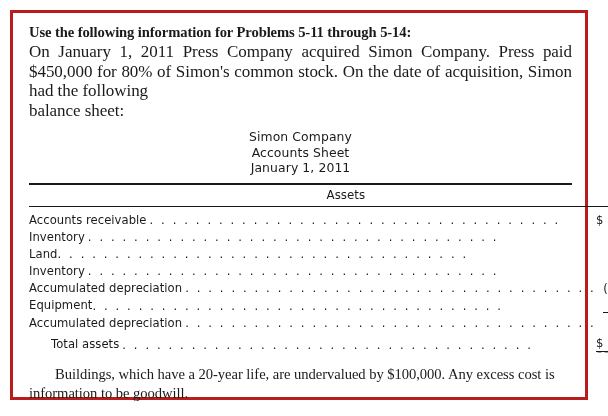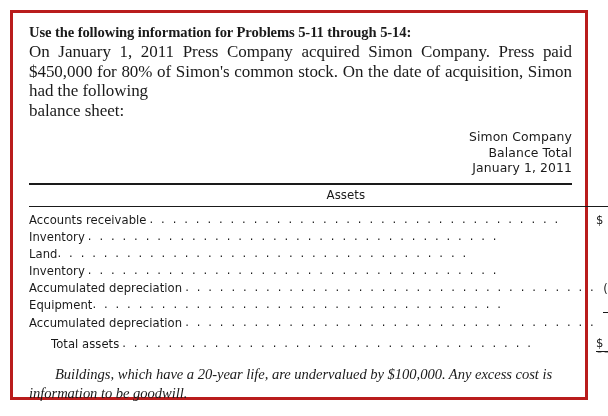--- a/index.html
+++ b/index.html
@@ -50,21 +50,21 @@
     letter-spacing: -0.05px;
     margin-top: 0px;
   }
   .intro-body .l3 { white-space: nowrap; }
 
   
   .stmt-head {
     font-family: "DejaVu Sans", "Liberation Sans", sans-serif;
     font-size: 12.4px;
     line-height: 15.6px;
-    text-align: right;
+    text-align: center;
     margin-top: 9px;
     letter-spacing: 0.1px;
   }
   .stmt-head div { white-space: nowrap; }
 
   
   .rule-thick {
     border-top: 2.6px solid #1a1a1a;
     margin-top: 7px;
   }
@@ -96,21 +96,21 @@
   .c-llabel { width: 150px; }
   .c-lcur   { width: 18px;  text-align: left; }
   .c-lamt   { width: 76px;  text-align: right; padding-right: 2px !important; }
   .c-gap    { width: 12px; }
 
   .row td { height: 17px; }
 
   
   .leader {
     display: flex;
-    align-items: center;
+    align-items: flex-end;
     width: 100%;
     overflow: hidden;
   }
   .leader .txt { flex: 0 0 auto; }
   .leader .dots {
     flex: 1 1 auto;
     overflow: hidden;
     margin-left: 3px;
     letter-spacing: 2.1px;
     font-size: 11.6px;
@@ -136,40 +136,39 @@
   .ruleline td { height: 3px; padding: 0; font-size: 0; line-height: 0; }
 
   
   .closing {
     font-family: "Liberation Serif", "DejaVu Serif", serif;
     font-size: 14.6px;
     line-height: 19.5px;
     margin-top: 13px;
     text-align: justify;
     letter-spacing: -0.05px;
-    font-style: italic;
   }
   .closing .p1 { text-indent: 26px; white-space: nowrap; }
 </style>
 </head>
 <body>
 
 <div id="page">
   <div id="inner">
 
     <div class="intro-heading">Use the following information for Problems 5-11 through 5-14:</div>
     <div class="intro-body">
       <span>On January 1, 2011 Press Company acquired Simon Company. Press paid $450,000 for</span>
       <span>80% of Simon's common stock. On the date of acquisition, Simon had the following</span>
       <div class="l3">balance sheet:</div>
     </div>
 
     <div class="stmt-head">
       <div>Simon Company</div>
-      <div>Balance Total</div>
+      <div>Accounts Sheet</div>
       <div>January 1, 2011</div>
     </div>
 
     <div class="rule-thick"></div>
 
     <table class="bs">
       <colgroup>
         <col class="c-llabel">
           <col class="c-lcur">
           <col class="c-lamt">

